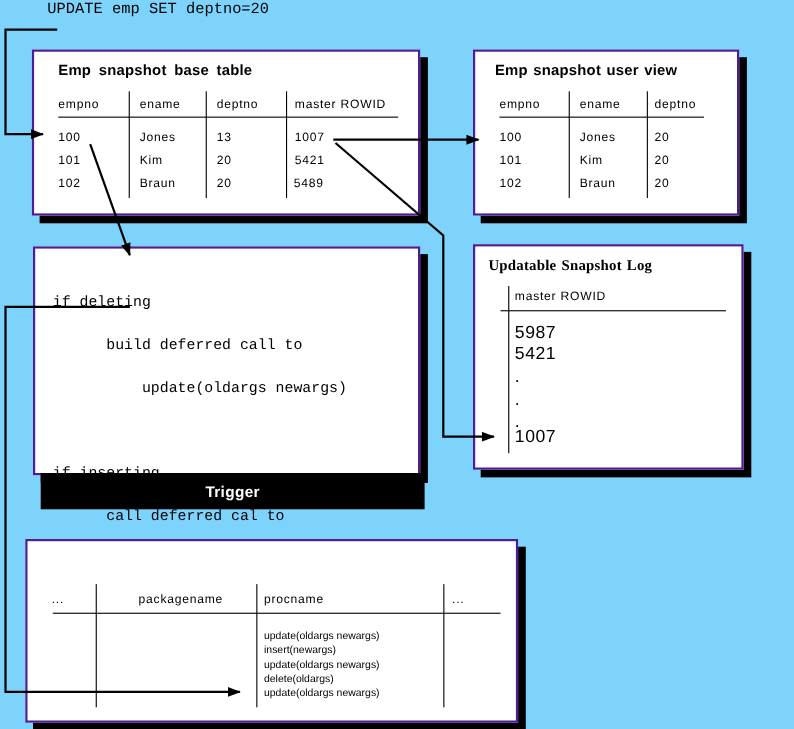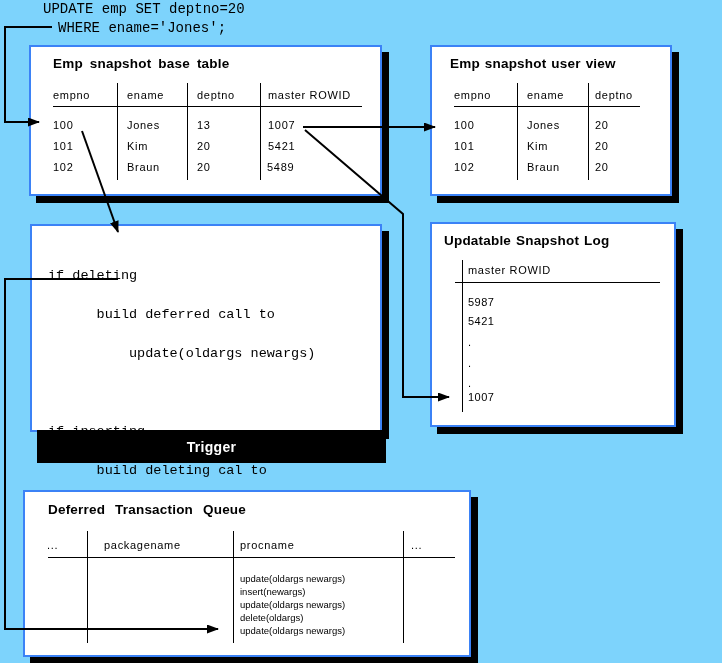--- a/index.html
+++ b/index.html
@@ -1,42 +1,41 @@
 <!DOCTYPE html>
 <html><head>
 <meta charset="utf-8">
 <style>
   html,body{margin:0;padding:0;background:#fff;}
   #canvas{position:relative;width:722px;height:663px;background:#7dd3fc;overflow:hidden;
           font-family:"Liberation Sans",sans-serif;color:#000;}
   .abs{position:absolute;}
   .mono{font-family:"Liberation Mono","DejaVu Sans Mono",monospace;white-space:pre;}
   .sqlline{font-size:14px;line-height:16px;}
-  .box{position:absolute;background:#fff;border:2px solid #3b82f6;box-shadow:7px 7px 0 #000;}
+  .box{position:absolute;background:#fff;border:2px solid #4c1d95;box-shadow:7px 7px 0 #000;}
   .title{position:absolute;font-weight:bold;font-size:13.5px;word-spacing:3px;letter-spacing:0.2px;white-space:nowrap;}
   .cell,.hdr{position:absolute;font-size:11px;letter-spacing:0.7px;line-height:13px;white-space:nowrap;}
   .vline{position:absolute;width:1px;background:#000;}
   .hline{position:absolute;height:1px;background:#000;}
   .code{position:absolute;left:16px;top:17px;font-size:13.5px;line-height:13px;}
   .code div{height:13px;}
   .trigbar{position:absolute;left:37px;top:430px;width:349px;height:33px;background:#000;
            display:flex;align-items:center;justify-content:center;}
   .trigbar span{color:#fff;font-weight:bold;font-size:14px;letter-spacing:0.3px;}
-  .logval{position:absolute;left:36px;font-size:11px;letter-spacing:0.5px;line-height:13px;white-space:nowrap;}
+  .logval{position:absolute;left:36px;font-size:16px;letter-spacing:0.5px;line-height:13px;white-space:nowrap;}
   .qval{position:absolute;left:215px;font-size:9.5px;line-height:13px;white-space:nowrap;}
   svg.overlay{position:absolute;left:0;top:0;z-index:10;pointer-events:none;}
   svg.overlay path{stroke:#000;stroke-width:2;fill:none;}
 </style>
 </head>
 <body>
 
 <div id="canvas">
 
   <div class="abs mono sqlline" style="left:43px;top:1px;">UPDATE emp SET deptno=20</div>
-  <div class="abs mono sqlline" style="left:58px;top:20px;">WHERE ename='Jones';</div>
 
   <div class="box" style="left:29px;top:45px;width:349px;height:147px;">
     <div class="title" style="left:22px;top:9px;">Emp snapshot base table</div>
     <span class="hdr" style="left:22px;top:42px;">empno</span>
     <span class="hdr" style="left:96px;top:42px;">ename</span>
     <span class="hdr" style="left:166px;top:42px;">deptno</span>
     <span class="hdr" style="left:237px;top:42px;">master ROWID</span>
     <div class="vline" style="left:86px;top:36px;height:97px;"></div>
     <div class="vline" style="left:156px;top:36px;height:97px;"></div>
     <div class="vline" style="left:229px;top:36px;height:97px;"></div>
@@ -74,49 +73,48 @@
     <span class="cell" style="left:163px;top:114px;">20</span>
   </div>
 
   <div class="box" style="left:30px;top:224px;width:348px;height:204px;">
     <div class="code mono">
       <div>if deleting</div>
       <div>      build deferred call to</div>
       <div>          update(oldargs newargs)</div>
       <div></div>
       <div>if inserting</div>
-      <div>      build deleting cal to</div>
+      <div>      call deferred cal to</div>
       <div>          insert(newargs)</div>
       <div></div>
       <div>if deleting</div>
       <div>      build deferred call to</div>
       <div>          delete(oldargs)</div>
     </div>
   </div>
   <div class="trigbar">
     <span>Trigger</span>
   </div>
 
   <div class="box" style="left:430px;top:222px;width:242px;height:201px;">
-    <div class="title" style="left:12px;top:9px;word-spacing:1px;">Updatable Snapshot Log</div>
+    <div class="title" style="left:12px;top:9px;word-spacing:1px;font-family:Liberation Serif, serif;">Updatable Snapshot Log</div>
     <div class="vline" style="left:30px;top:36px;height:152px;"></div>
     <span class="hdr" style="left:36px;top:40px;">master ROWID</span>
     <div class="hline" style="left:23px;top:58px;width:205px;"></div>
     <span class="logval" style="top:72px;">5987</span>
     <span class="logval" style="top:91px;">5421</span>
     <span class="logval" style="top:112px;">.</span>
     <span class="logval" style="top:133px;">.</span>
     <span class="logval" style="top:153px;">.</span>
     <span class="logval" style="top:167px;">1007</span>
   </div>
 
   <div class="box" style="left:23px;top:490px;width:444px;height:163px;">
-    <div class="title" style="left:23px;top:10px;word-spacing:6px;">Deferred Transaction Queue</div>
     <span class="hdr" style="left:22px;top:47px;">...</span>
-    <span class="hdr" style="left:60px;top:47px;padding-left:19px;">packagename</span>
+    <span class="hdr" style="left:82px;top:47px;padding-left:19px;">packagename</span>
     <span class="hdr" style="left:215px;top:47px;">procname</span>
     <span class="hdr" style="left:386px;top:47px;">...</span>
     <div class="vline" style="left:62px;top:39px;height:112px;"></div>
     <div class="vline" style="left:208px;top:39px;height:112px;"></div>
     <div class="vline" style="left:378px;top:39px;height:112px;"></div>
     <div class="hline" style="left:23px;top:65px;width:407px;"></div>
     <span class="qval" style="top:80px;">update(oldargs newargs)</span>
     <span class="qval" style="top:93px;">insert(newargs)</span>
     <span class="qval" style="top:106px;">update(oldargs newargs)</span>
     <span class="qval" style="top:119px;">delete(oldargs)</span>

